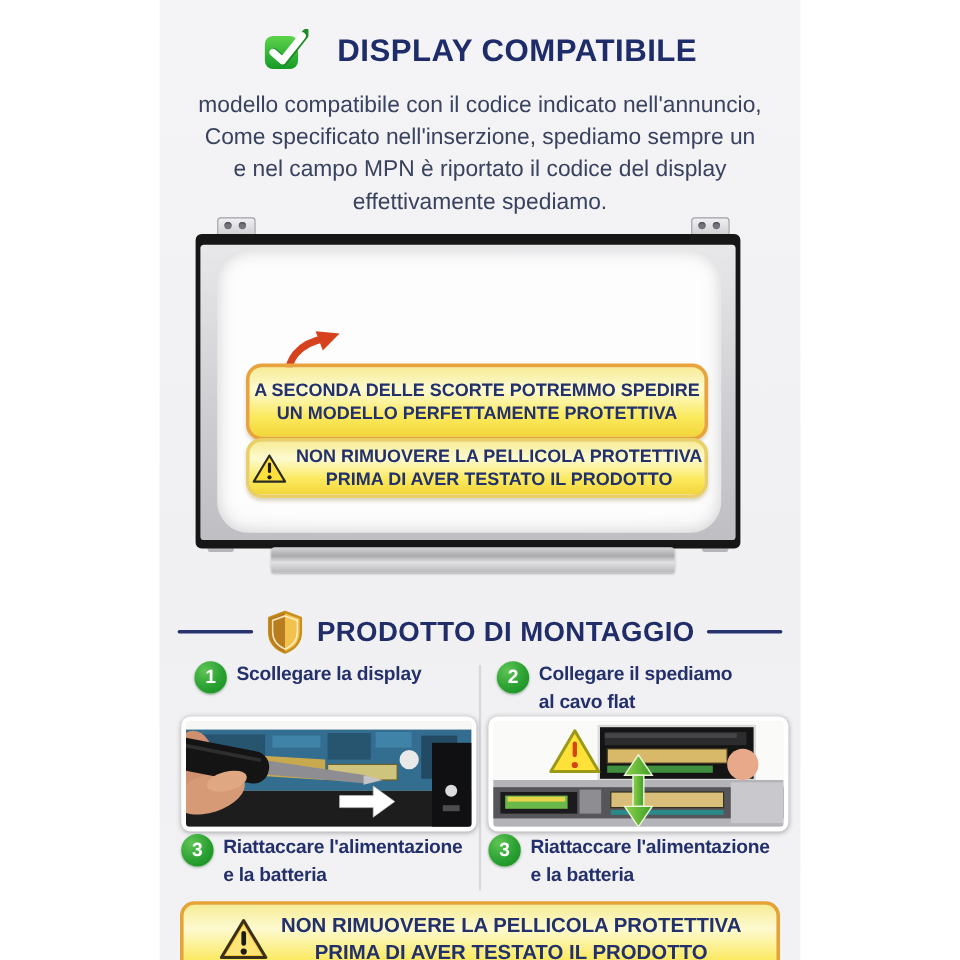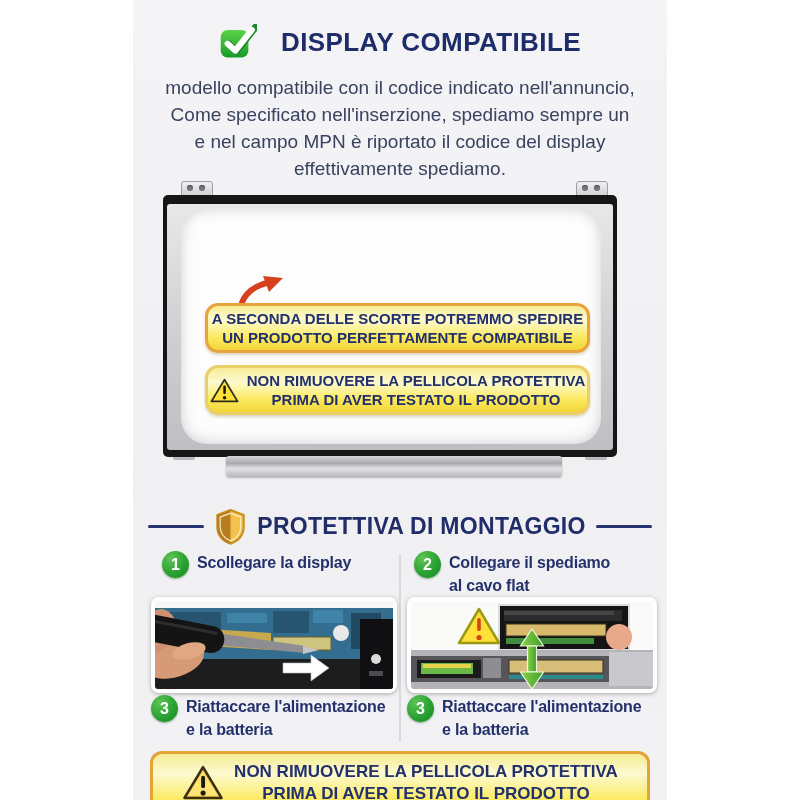--- a/index.html
+++ b/index.html
@@ -39,21 +39,21 @@
   .endcap{top:268px;width:22px;height:11px;background:linear-gradient(#dcdcde,#b2b2b6);border-radius:2px;}
   .cap-l{left:10px;} .cap-r{right:10px;}
   .red-arrow{left:70px;top:93px;width:52px;height:44px;}
   
   .banner{left:42px;width:385px;border-radius:13px;box-sizing:border-box;
           background:linear-gradient(180deg,#f6ec96 0%,#fdfad0 32%,#fbe95c 72%,#f2d539 100%);
           display:flex;align-items:center;justify-content:center;gap:8px;
           box-shadow:0 2px 3px rgba(120,100,20,.25);}
   .banner .txt{text-align:center;color:#22306b;font-weight:bold;font-size:15px;line-height:19px;}
   .banner .txt span{display:block;white-space:nowrap;}
-  .banner1{top:122px;height:50px;border:3px solid #e8a33c;}
+  .banner1{top:122px;height:64px;border:3px solid #e8a33c;}
   .banner2{top:184px;height:50px;border:3px solid #e9cf66;}
   
   .proc-hdr{left:148px;top:508px;width:504px;display:flex;align-items:center;gap:10px;}
   .rule{flex:1;height:3px;background:#26336e;border-radius:2px;}
   .proc-title{font-size:23px;font-weight:bold;color:#202d68;letter-spacing:.3px;white-space:nowrap;}
   .step{display:flex;gap:8px;align-items:flex-start;}
   .step-num{flex:0 0 auto;width:27px;height:27px;border-radius:50%;
             background:radial-gradient(circle at 32% 28%,#5ec455 0%,#2aa132 55%,#148a1e 100%);
             color:#ffffff;font-weight:bold;font-size:16px;display:flex;align-items:center;justify-content:center;
             box-shadow:0 1px 2px rgba(0,60,0,.4);}
@@ -118,21 +118,21 @@
   <div class="abs foil"></div>
 
   <svg class="abs red-arrow" viewBox="0 0 52 44">
     <path d="M8,43 C5,26 16,12 38,8" fill="none" stroke="#d6421e" stroke-width="6" stroke-linecap="round"></path>
     <polygon points="50,4 30,2 36,18" fill="#d6421e"></polygon>
   </svg>
 
   <div class="abs banner banner1">
     <div class="txt">
       <span>A SECONDA DELLE SCORTE POTREMMO SPEDIRE</span>
-      <span>UN PRODOTTO PERFETTAMENTE COMPATIBILE</span>
+      <span>UN MODELLO PERFETTAMENTE PROTETTIVA</span>
     </div>
   </div>
 
   <div class="abs banner banner2">
     <svg width="29" height="27" viewBox="0 0 40 36">
       <path d="M20,3 L38,33 L2,33 Z" fill="#ffdf3a" stroke="#2b2b20" stroke-width="2.5" stroke-linejoin="round"></path>
       <rect x="18.3" y="11" width="3.6" height="12" rx="1.8" fill="#1c1c14"></rect>
       <circle cx="20.1" cy="28" r="2.4" fill="#1c1c14"></circle>
     </svg>
     <div class="txt">
@@ -142,21 +142,21 @@
   </div>
 </div>
 
 <div class="abs proc-hdr">
   <div class="rule"></div>
   <svg width="33" height="37" viewBox="0 0 40 44">
     <path d="M20,2 L36,8 L36,22 C36,34 28,40 20,43 C12,40 4,34 4,22 L4,8 Z" fill="#f2c14e" stroke="#c8901f" stroke-width="2.5" stroke-linejoin="round"></path>
     <path d="M20,2 L4,8 L4,22 C4,34 12,40 20,43 Z" fill="#b87d1e"></path>
     <path d="M20,6 L32.5,10.5 L32.5,22 C32.5,31.5 26.5,36.7 20,39.5 C13.5,36.7 7.5,31.5 7.5,22 L7.5,10.5 Z" fill="none" stroke="#fdf3d0" stroke-width="1.6" opacity=".85"></path>
   </svg>
-  <div class="proc-title">PROTETTIVA DI MONTAGGIO</div>
+  <div class="proc-title">PRODOTTO DI MONTAGGIO</div>
   <div class="rule"></div>
 </div>
 
 <div class="abs v-divider"></div>
 
 <div class="abs step" style="left:162px;top:551px;">
   <div class="step-num">1</div>
   <div class="step-txt">
     <span>Scollegare la display</span>
   </div>

